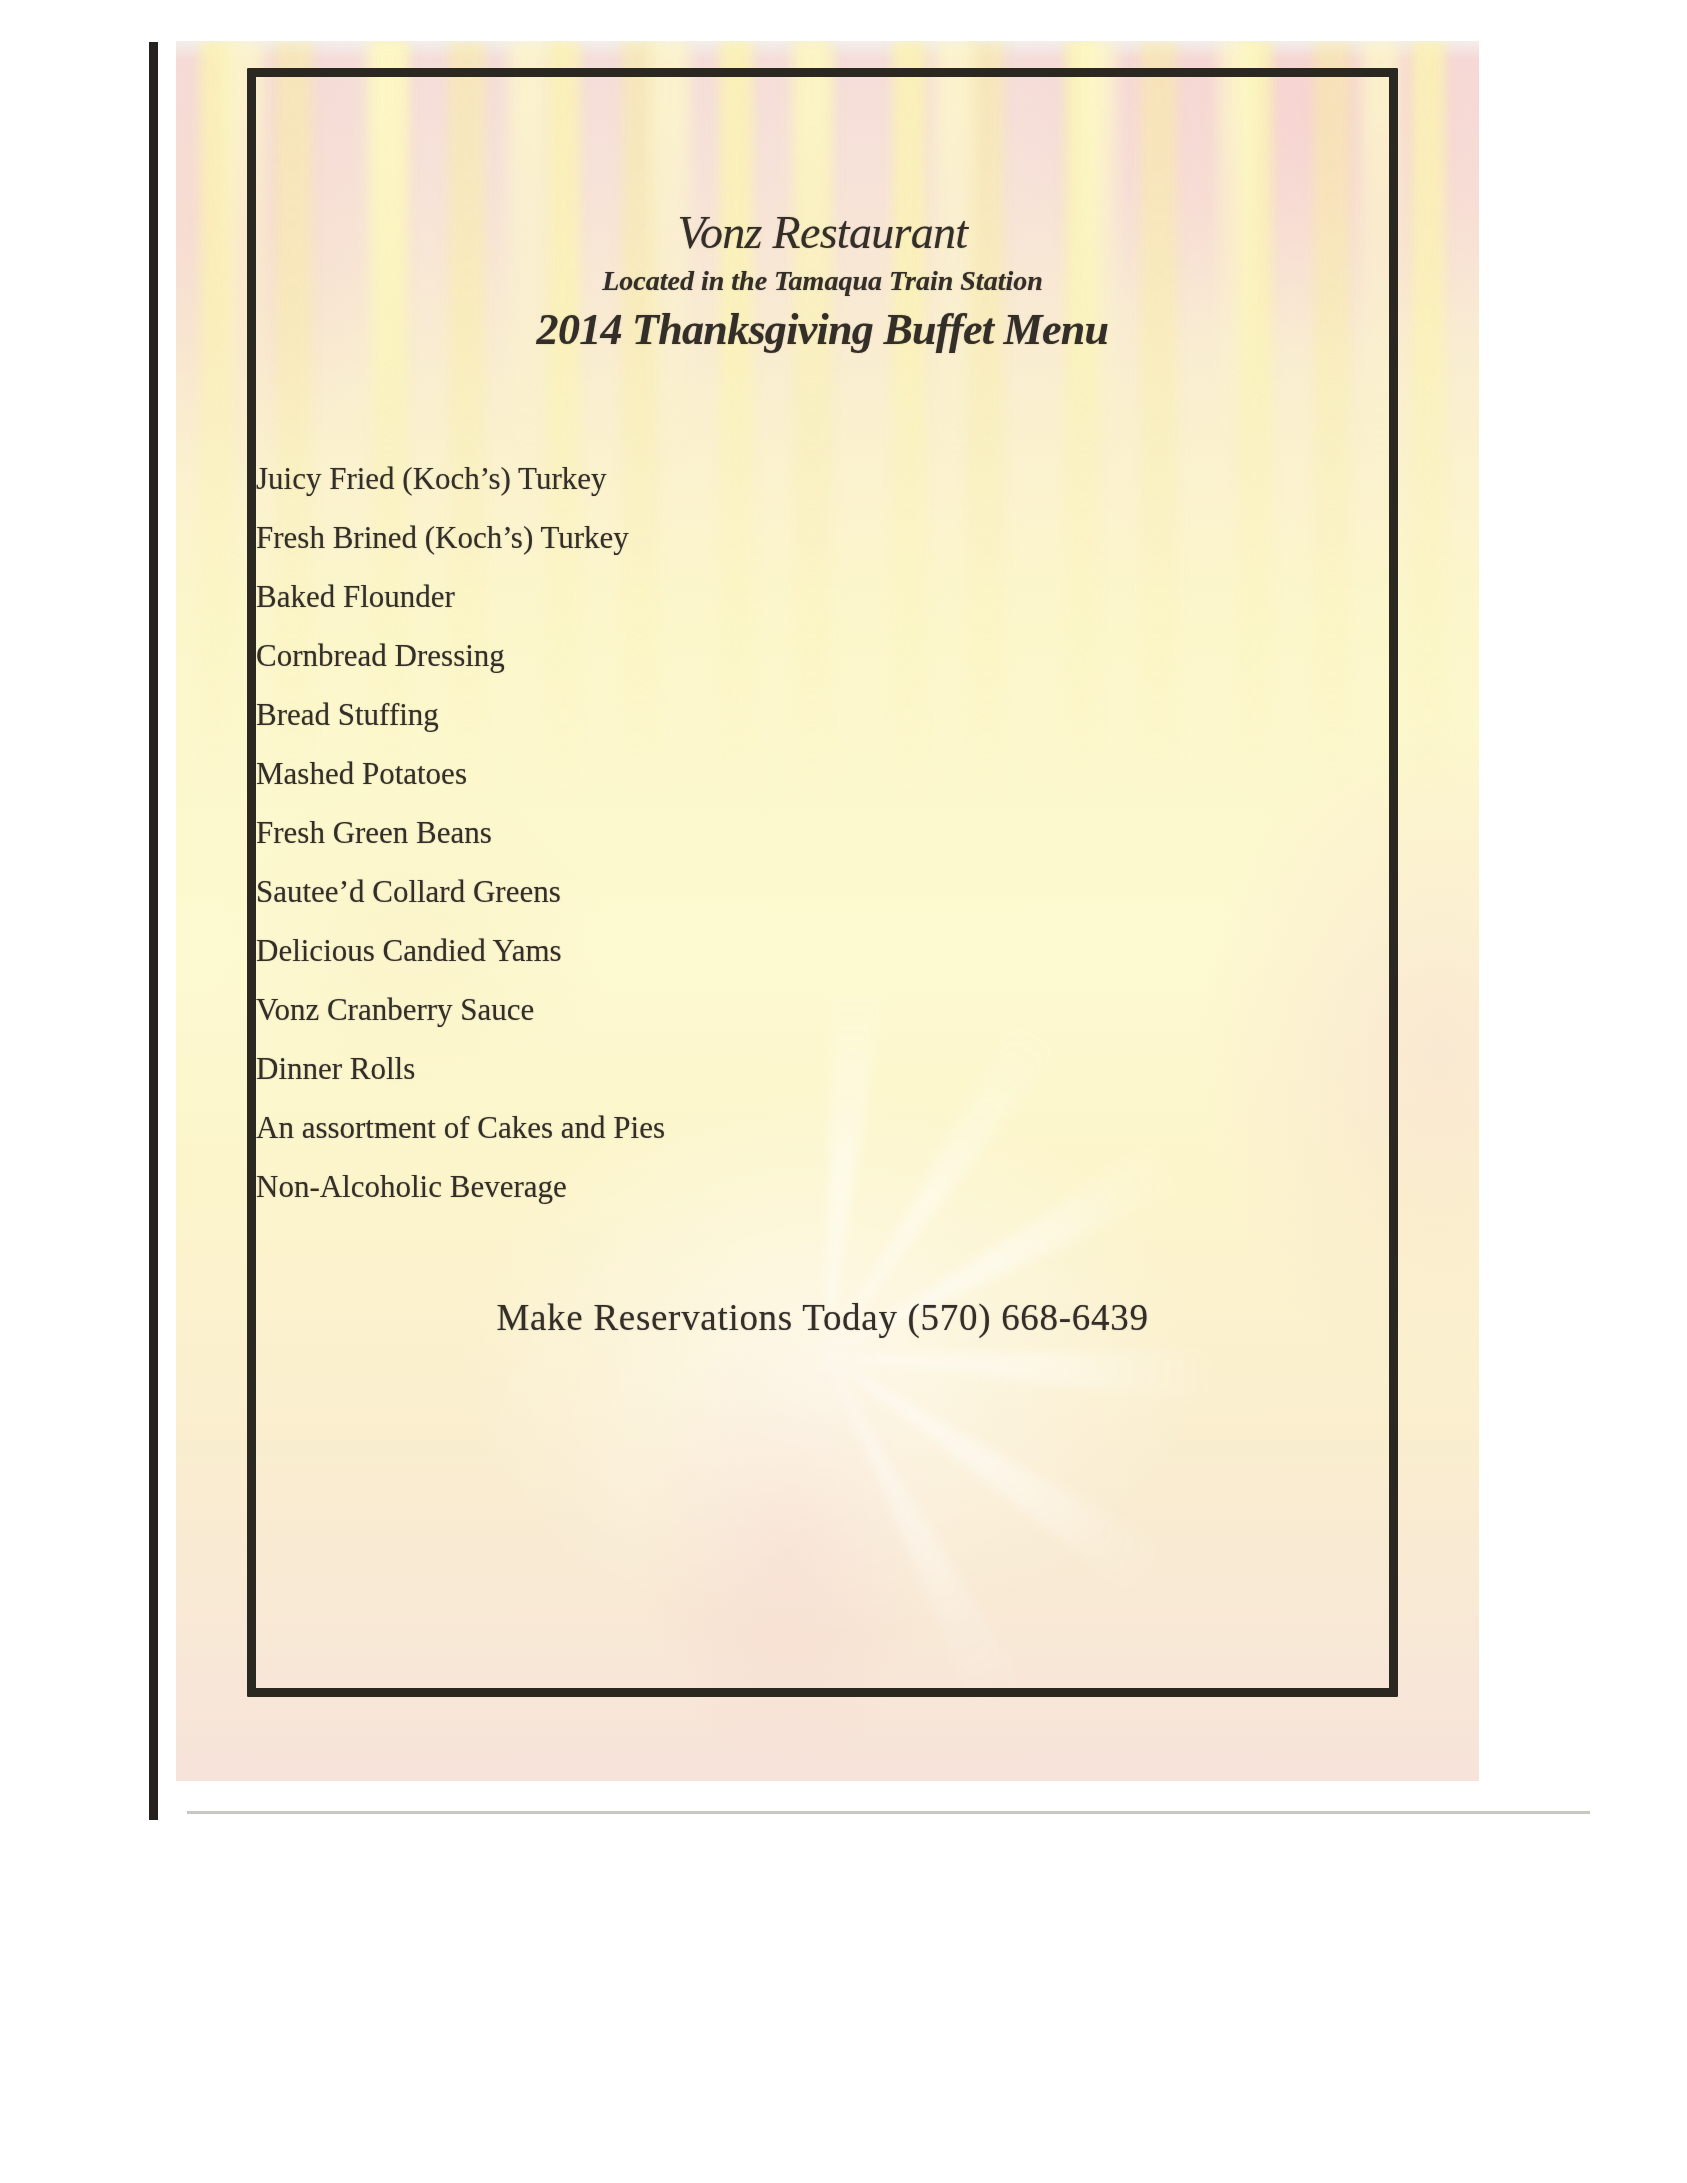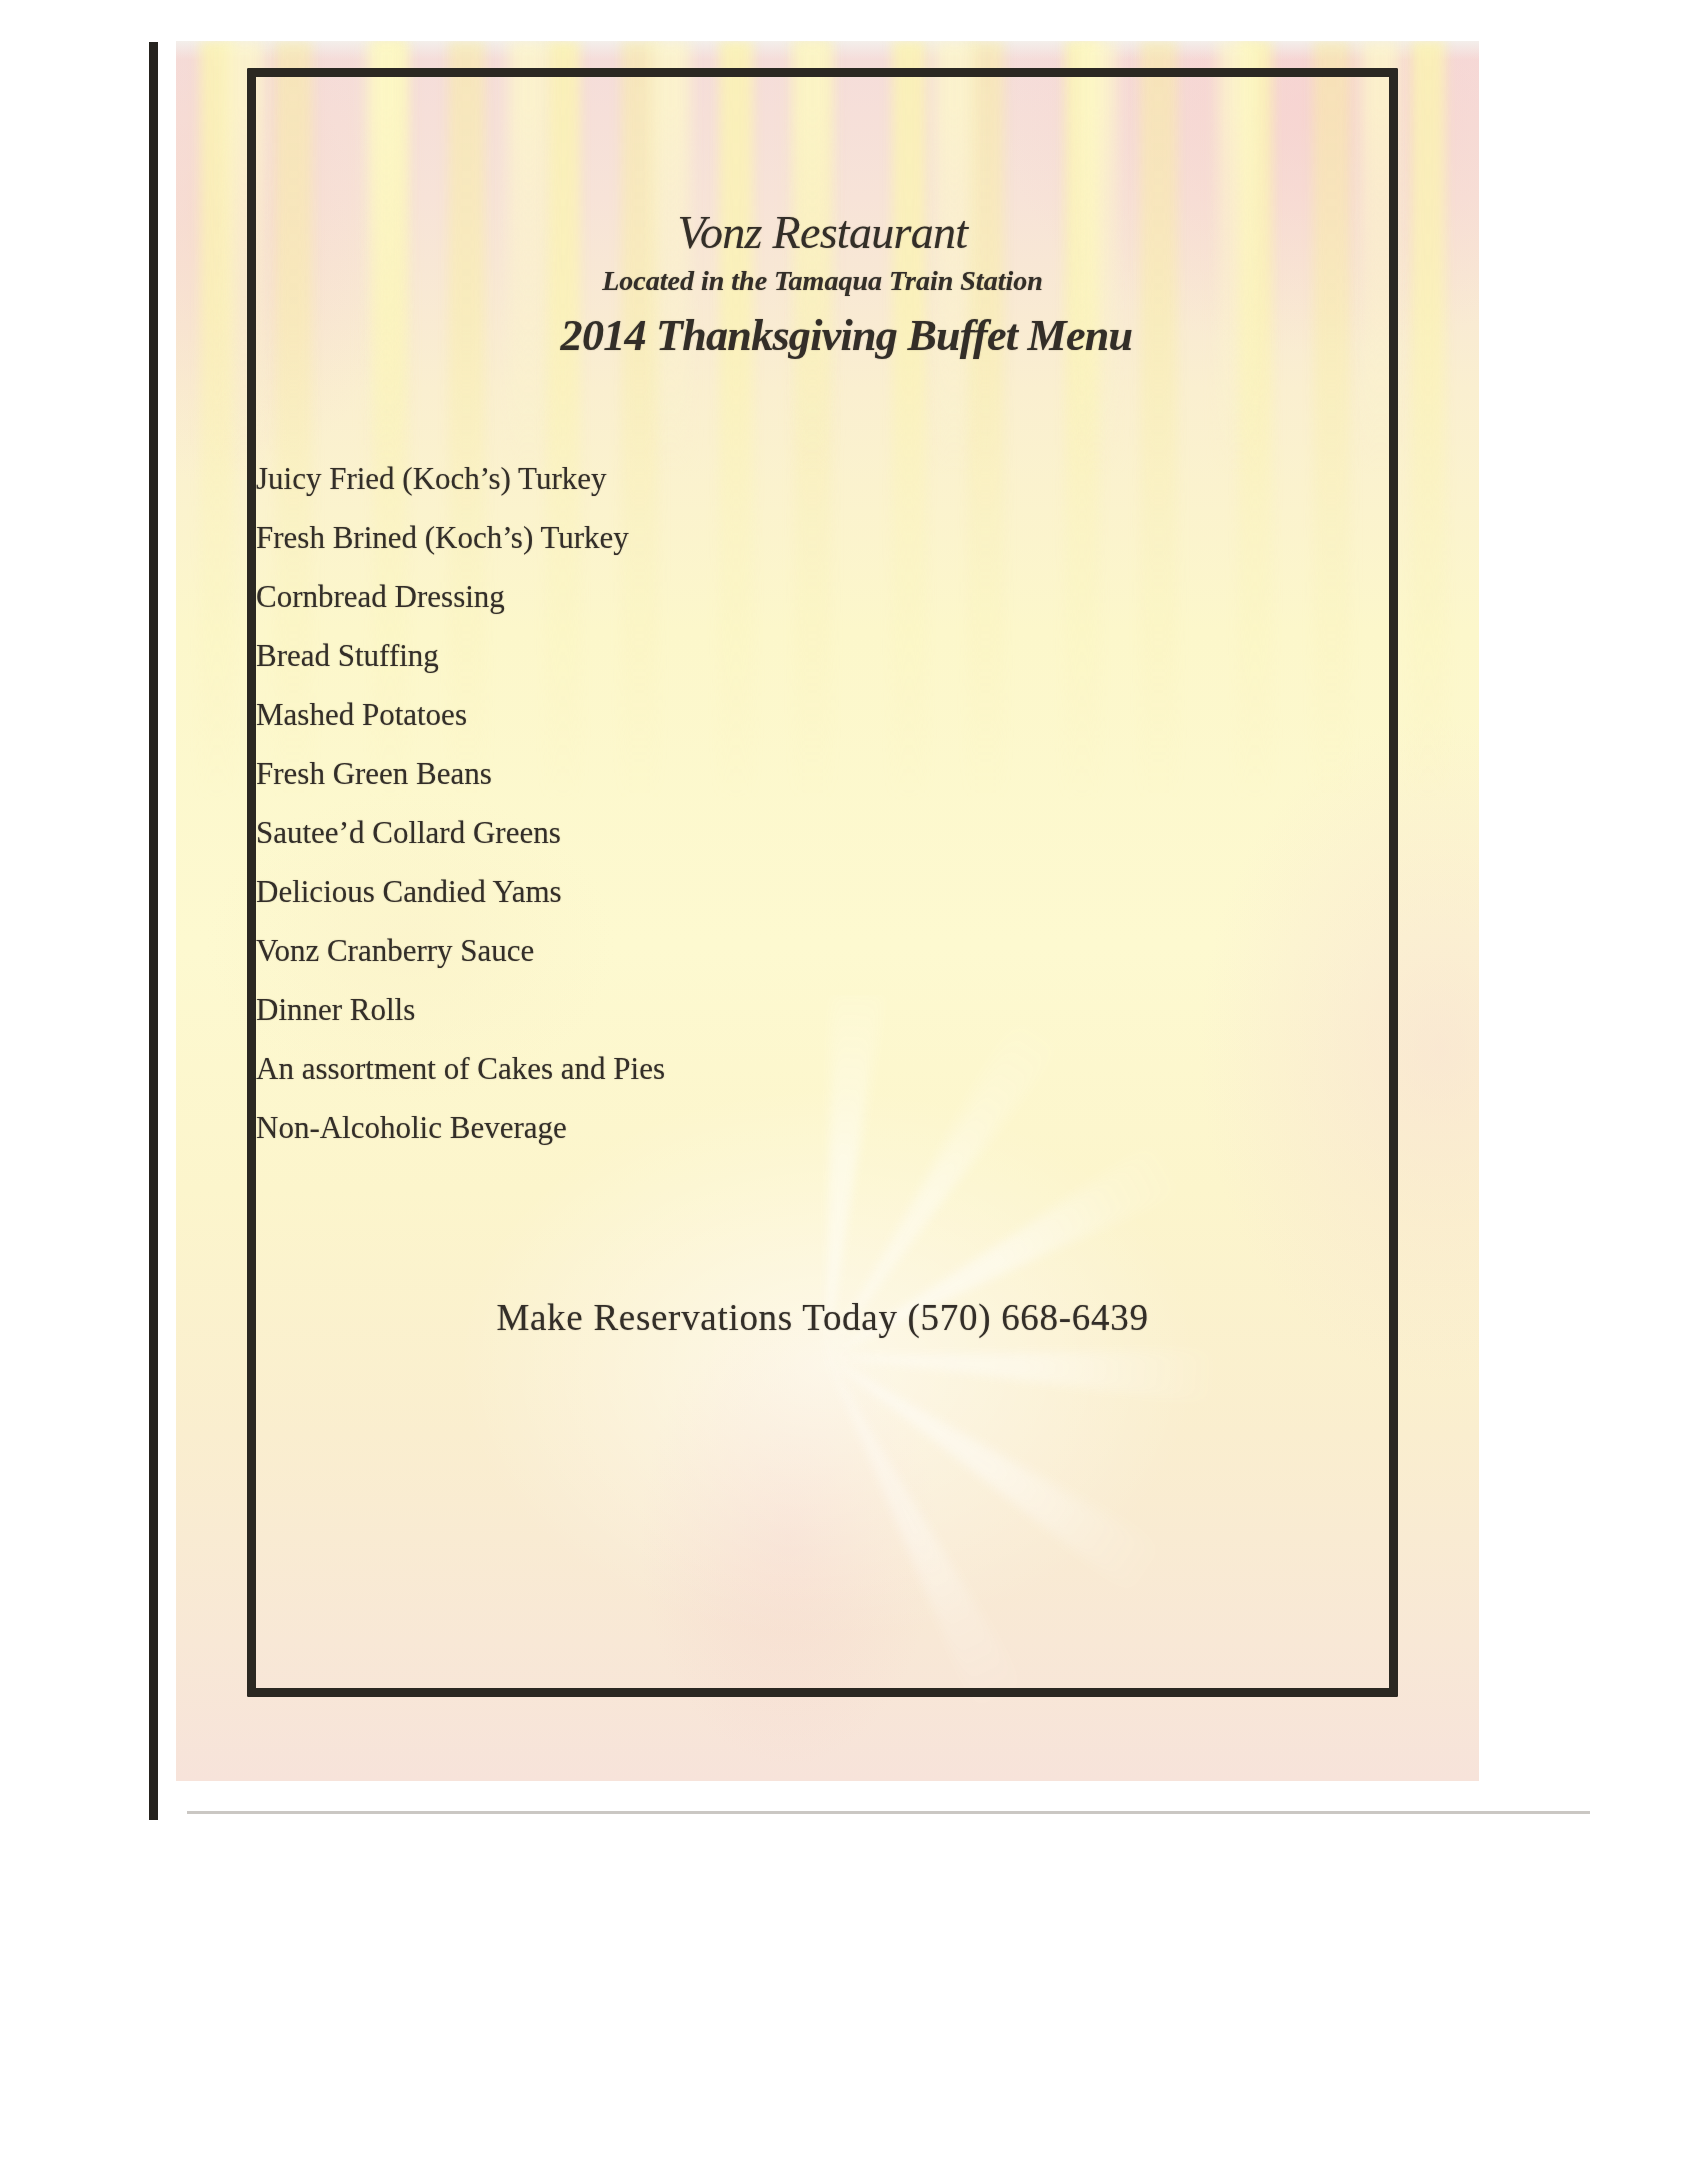--- a/index.html
+++ b/index.html
@@ -83,21 +83,21 @@
   .frame{
     position:absolute;left:71px;top:27px;width:1151px;height:1629px;
     box-sizing:border-box;border:9.3px solid #2b2822;border-radius:1.3px;
   }
   .frame .txt{
     position:absolute;left:0;width:100%;text-align:center;white-space:nowrap;
     text-shadow:0 0 1.3px rgba(51,46,40,0.45);
   }
   .title{top:119px;font-size:46px;line-height:73px;font-style:italic;letter-spacing:-0.7px;}
   .tagline{top:187px;font-size:28px;line-height:33px;font-style:italic;font-weight:bold;}
-  .menu-title{top:232px;font-size:44px;line-height:53px;font-style:italic;font-weight:bold;letter-spacing:-0.7px;padding-left:24px;}
+  .menu-title{top:226px;font-size:44px;line-height:53px;font-style:italic;font-weight:bold;letter-spacing:-0.7px;}
   .items{position:absolute;left:0;top:372px;width:100%;text-align:left;}
   .item{
     font-size:31px;line-height:59px;white-space:nowrap;
     text-shadow:0 0 1.3px rgba(51,46,40,0.4);
   }
   .reservation{top:1211px;font-size:37px;line-height:60px;letter-spacing:0.7px;}
 </style>
 </head>
 <body>
 
@@ -111,20 +111,21 @@
     <div class="rays"></div>
 
     <div class="frame">
       <div class="txt title">Vonz Restaurant</div>
       <div class="txt tagline">Located in the Tamaqua Train Station</div>
       <div class="txt menu-title">2014 Thanksgiving Buffet Menu</div>
 
       <div class="items">
         <div class="item">Juicy Fried (Koch’s) Turkey</div>
         <div class="item">Fresh Brined (Koch’s) Turkey</div>
+        <div class="item">Baked Flounder</div>
         <div class="item">Cornbread Dressing</div>
         <div class="item">Bread Stuffing</div>
         <div class="item">Mashed Potatoes</div>
         <div class="item">Fresh Green Beans</div>
         <div class="item">Sautee’d Collard Greens</div>
         <div class="item">Delicious Candied Yams</div>
         <div class="item">Vonz Cranberry Sauce</div>
         <div class="item">Dinner Rolls</div>
         <div class="item">An assortment of Cakes and Pies</div>
         <div class="item">Non-Alcoholic Beverage</div>

